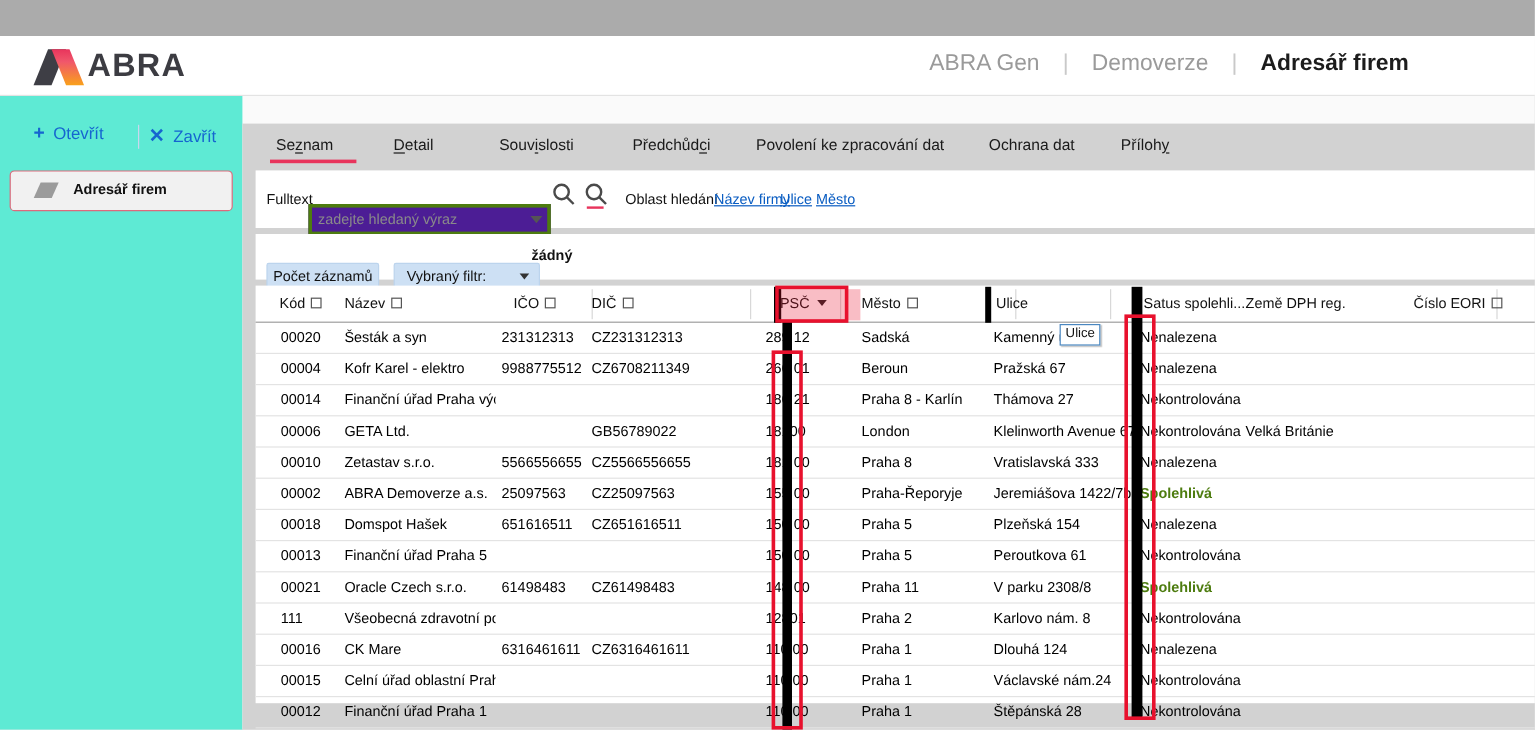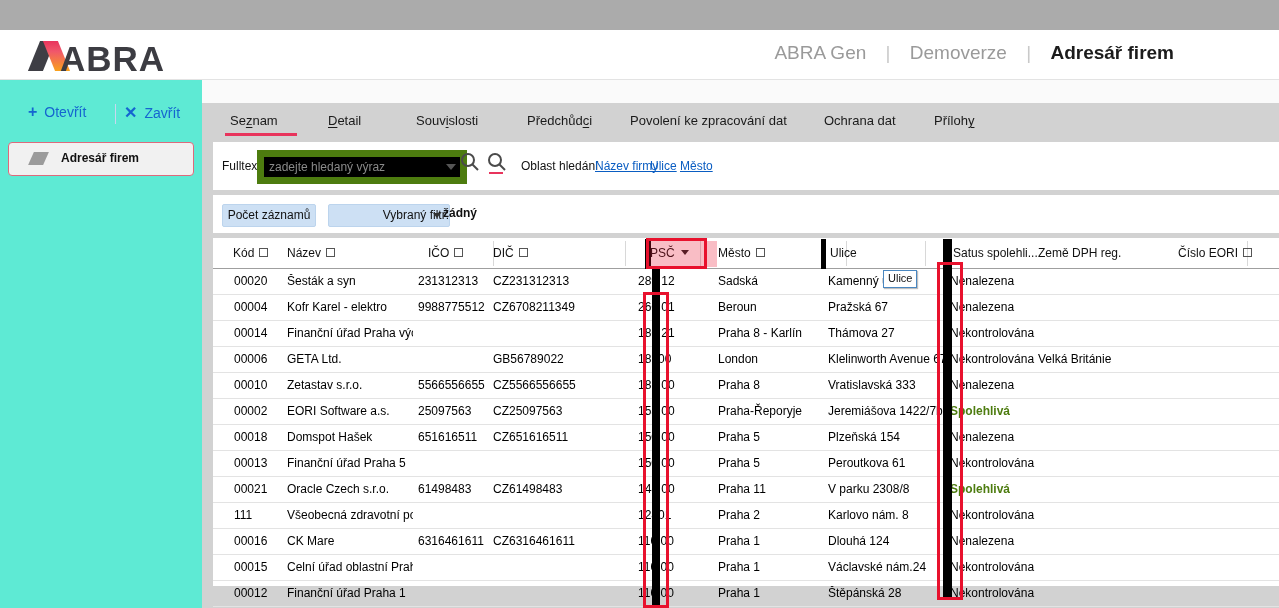--- a/index.html
+++ b/index.html
@@ -9,21 +9,21 @@
 
   
   #topbar{left:0;top:0;width:1279px;height:30px;background:#ababab;}
 
   
   #appheader{left:0;top:30px;width:1279px;height:49px;background:#ffffff;border-bottom:1px solid #e3e3e3;}
   #logo{left:28px;top:9px;width:150px;height:34px;}
   .logo-leg{position:absolute;top:2px;width:15px;height:30px;}
   .leg-left{left:6px;background:#3e3e45;transform:skewX(-22deg);}
   .leg-right{left:21px;background:linear-gradient(180deg,#e8345c 0%,#f0576b 35%,#f9a11b 100%);transform:skewX(22deg);}
-  #logo-text{position:absolute;left:32px;top:0px;font-size:35px;font-weight:bold;color:#3c3c42;letter-spacing:1px;}
+  #logo-text{position:absolute;left:45px;top:0px;font-size:27px;font-weight:bold;color:#3c3c42;letter-spacing:1px;}
   #crumbs{right:105px;top:12px;font-size:19px;white-space:nowrap;}
   .crumb-dim{color:#9a9a9a;}
   .crumb-sep{color:#c9c9c9;margin:0 14px;}
   .crumb-active{color:#1c1c1c;font-weight:bold;}
 
   
   #sidebar{left:0;top:80px;width:202px;height:528px;background:#5eead4;}
   #side-actions{position:absolute;left:0;top:23px;width:202px;height:22px;}
   .side-btn{position:absolute;top:0;color:#1565d0;font-size:14px;cursor:pointer;white-space:nowrap;}
   #btn-open{left:28px;}
@@ -41,37 +41,37 @@
   
   #tabbar{left:202px;top:103px;width:1077px;height:37px;}
   .tab{position:absolute;top:10px;font-size:13px;color:#1a1a1a;white-space:nowrap;cursor:pointer;text-align:center;}
   .tab u{text-underline-offset:2px;}
   .tab.active{font-weight:normal;}
   #tab-underline{position:absolute;left:23px;top:30px;width:72px;height:3px;background:#e8345c;}
 
   
   #searchpanel{left:213px;top:142px;width:1066px;height:48px;background:#ffffff;}
   #lbl-fulltext{position:absolute;left:9px;top:17px;font-size:12px;}
-  #fulltext-box{position:absolute;left:44px;top:8px;width:196px;height:20px;border:7px solid #4d7c0f;background:#000000;}
+  #fulltext-box{position:absolute;left:44px;top:28px;width:196px;height:20px;border:3px solid #4d7c0f;background:#4c1d95;}
   #fulltext-box .ph{position:absolute;left:5px;top:3px;font-size:12px;color:#8a8a8a;white-space:nowrap;}
   #fulltext-box .dd{position:absolute;right:4px;top:7px;width:0;height:0;
       border-left:5px solid transparent;border-right:5px solid transparent;border-top:6px solid #555;}
   .mag{position:absolute;top:10px;width:22px;height:24px;cursor:pointer;}
   #mag1{left:247px;} #mag2{left:274px;}
   .mag svg{display:block;}
   .mag .redline{position:absolute;left:2px;top:20px;width:14px;height:2px;background:#e8345c;}
   #lbl-scope{position:absolute;left:308px;top:17px;font-size:12px;color:#111;}
   .scope-link{position:absolute;top:17px;font-size:12px;color:#0a5dc2;text-decoration:underline;cursor:pointer;white-space:nowrap;}
 
   
   #filterpanel{left:213px;top:195px;width:1066px;height:38px;background:#ffffff;}
-  .blue-btn{position:absolute;top:9px;height:21px;background:#cde0f4;border:1px solid #bcd4ed;border-radius:2px;
+  .blue-btn{position:absolute;top:24px;height:21px;background:#cde0f4;border:1px solid #bcd4ed;border-radius:2px;
             font-size:12px;color:#111;text-align:center;line-height:21px;cursor:pointer;}
   #btn-count{left:9px;width:92px;}
-  #btn-filter{left:115px;width:110px;text-align:right;padding-left:10px;}
+  #btn-filter{left:115px;width:110px;text-align:left;padding-left:10px;}
   #btn-filter .dd{position:absolute;right:8px;top:8px;width:0;height:0;
       border-left:4px solid transparent;border-right:4px solid transparent;border-top:5px solid #333;}
   #filter-value{position:absolute;left:230px;top:11px;font-size:12px;font-weight:bold;}
 
   
   #tablepanel{left:213px;top:238px;width:1066px;height:348px;background:#ffffff;}
   #thead{position:absolute;left:0;top:0;width:1066px;height:30px;border-bottom:1px solid #9f9f9f;}
   .th{position:absolute;top:8px;font-size:12px;color:#111;white-space:nowrap;cursor:pointer;}
   .th .sq{display:inline-block;width:7px;height:7px;border:1px solid #555;margin-left:5px;}
   .th .tri{display:inline-block;width:0;height:0;border-left:4px solid transparent;
@@ -243,21 +243,21 @@
         <span class="td c1">Zetastav s.r.o.</span>
         <span class="td c2">5566556655</span>
         <span class="td c3">CZ5566556655</span>
         <span class="td c4">181 00</span>
         <span class="td c5">Praha 8</span>
         <span class="td c6">Vratislavská 333</span>
         <span class="td c7">Nenalezena</span>
       </div>
       <div class="trow" style="top: 130px;">
         <span class="td c0">00002</span>
-        <span class="td c1">EORI Software a.s.</span>
+        <span class="td c1">ABRA Demoverze a.s.</span>
         <span class="td c2">25097563</span>
         <span class="td c3">CZ25097563</span>
         <span class="td c4">155 00</span>
         <span class="td c5">Praha-Řeporyje</span>
         <span class="td c6">Jeremiášova 1422/7b</span>
         <span class="td c7 green">Spolehlivá</span>
       </div>
       <div class="trow" style="top: 156px;">
         <span class="td c0">00018</span>
         <span class="td c1">Domspot Hašek</span>

